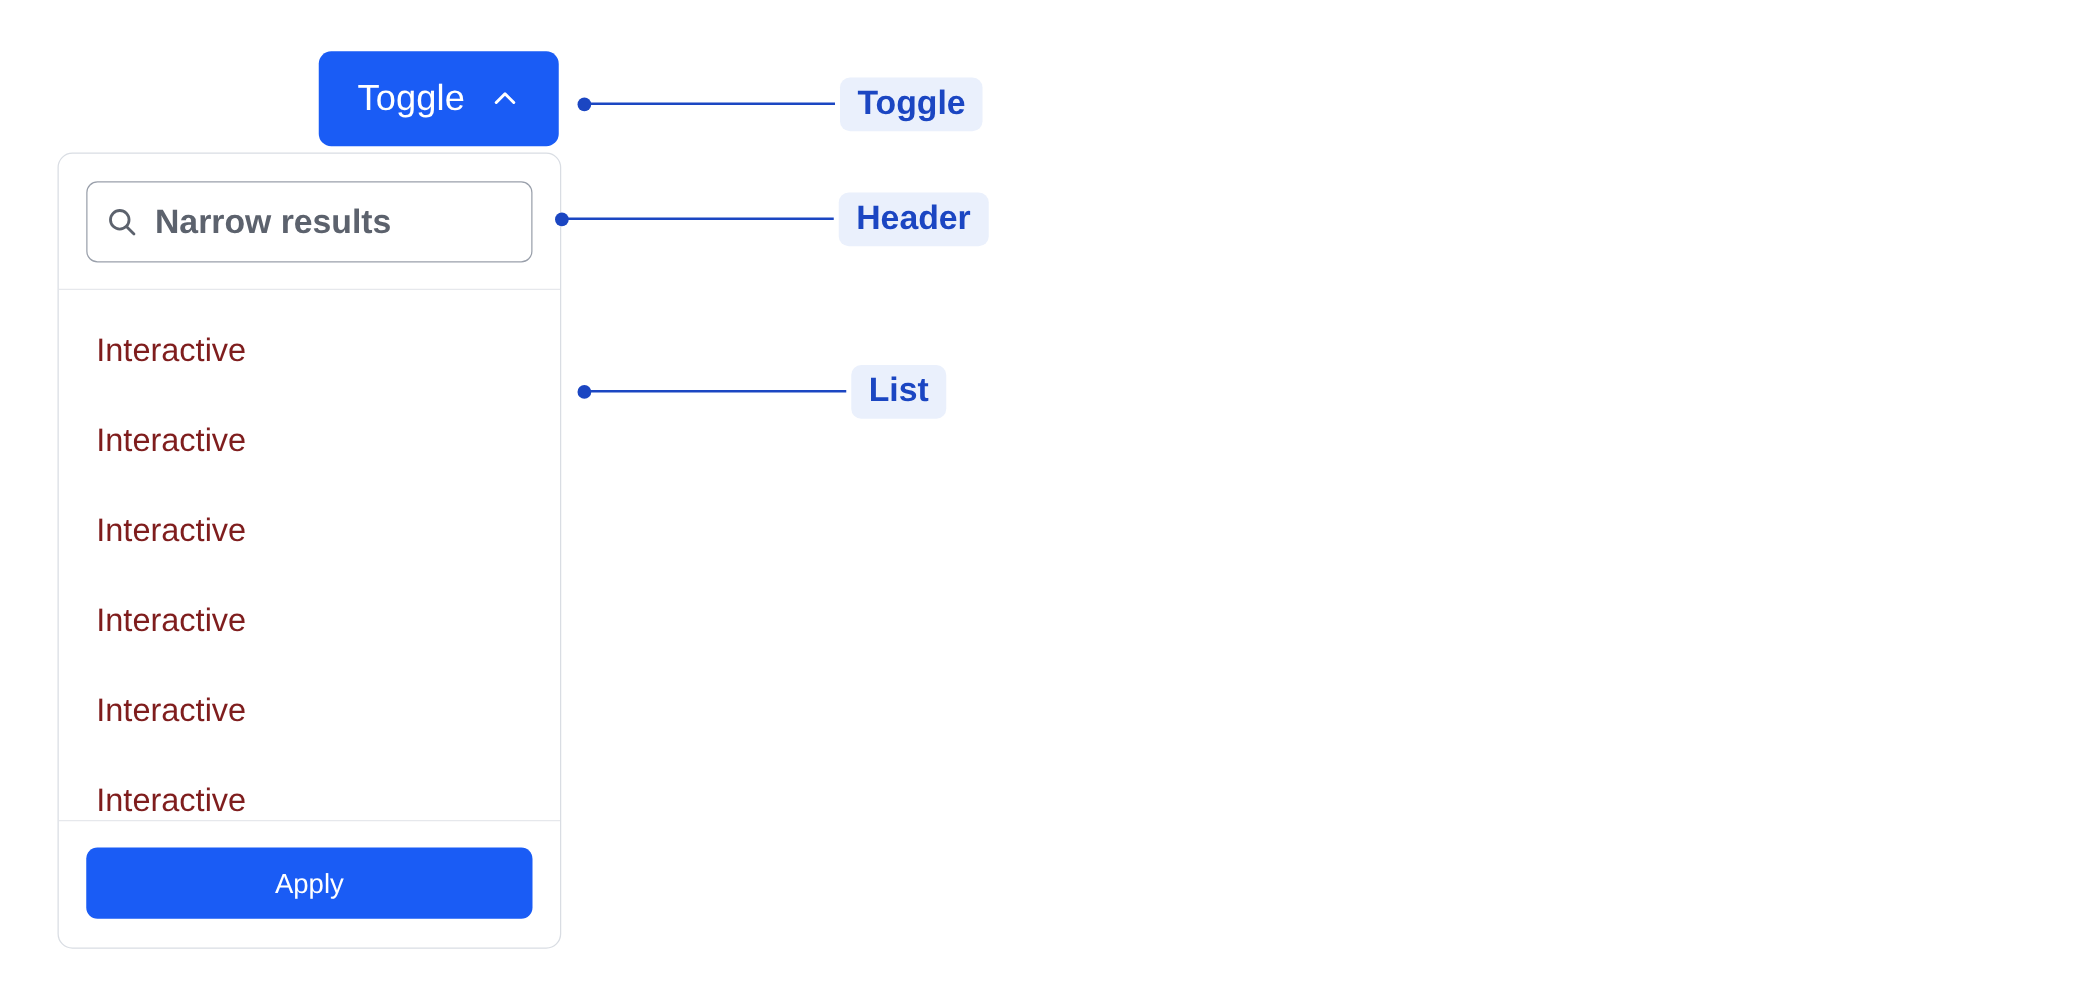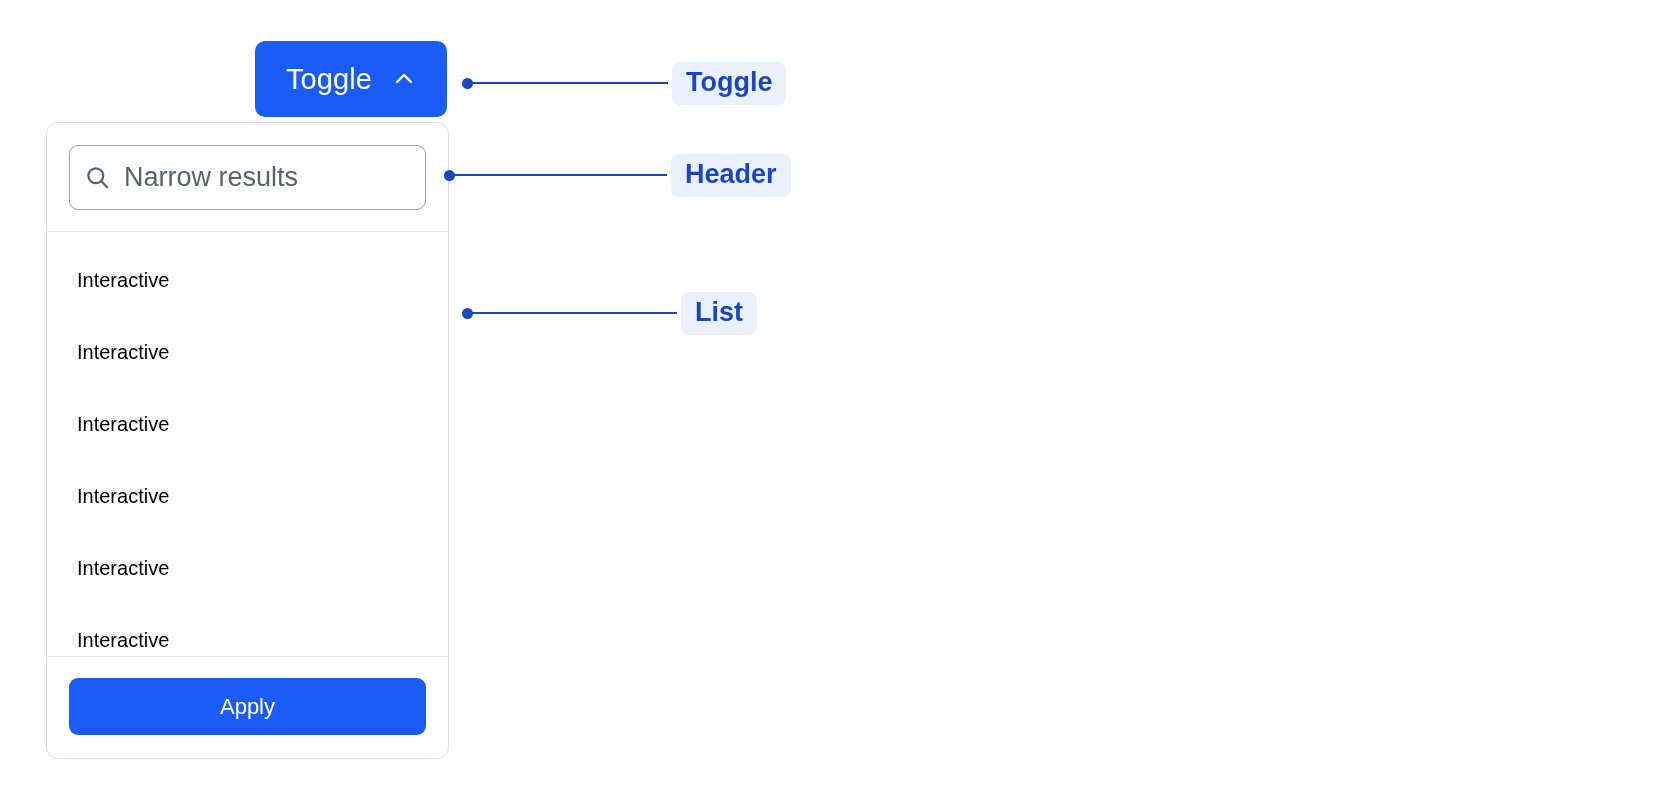--- a/index.html
+++ b/index.html
@@ -92,39 +92,40 @@
   .search-input {
     border: none;
     outline: none;
     background: transparent;
     font-family: "Liberation Sans", sans-serif;
     font-size: 27px;
     color: #a16207;
     width: 100%;
     padding: 0;
     line-height: 1;
+    font-weight: bold;
   }
   .search-input::placeholder {
     color: #5c626d;
     opacity: 1;
   }
 
   
   .panel-list {
     flex: 1 1 auto;
     padding: 12px 0 4px 0;
     overflow: hidden;
   }
   .list-item {
     height: 72px;
     display: flex;
     align-items: center;
     padding: 0 30px;
-    font-size: 20px;
-    color: #000000;
+    font-size: 26px;
+    color: #7f1d1d;
     cursor: pointer;
     white-space: nowrap;
     text-align: center;
   }
 
   
   .panel-footer {
     flex: none;
     border-top: 1.6px solid #e6e8ec;
     padding: 21px 22px 23px 22px;

